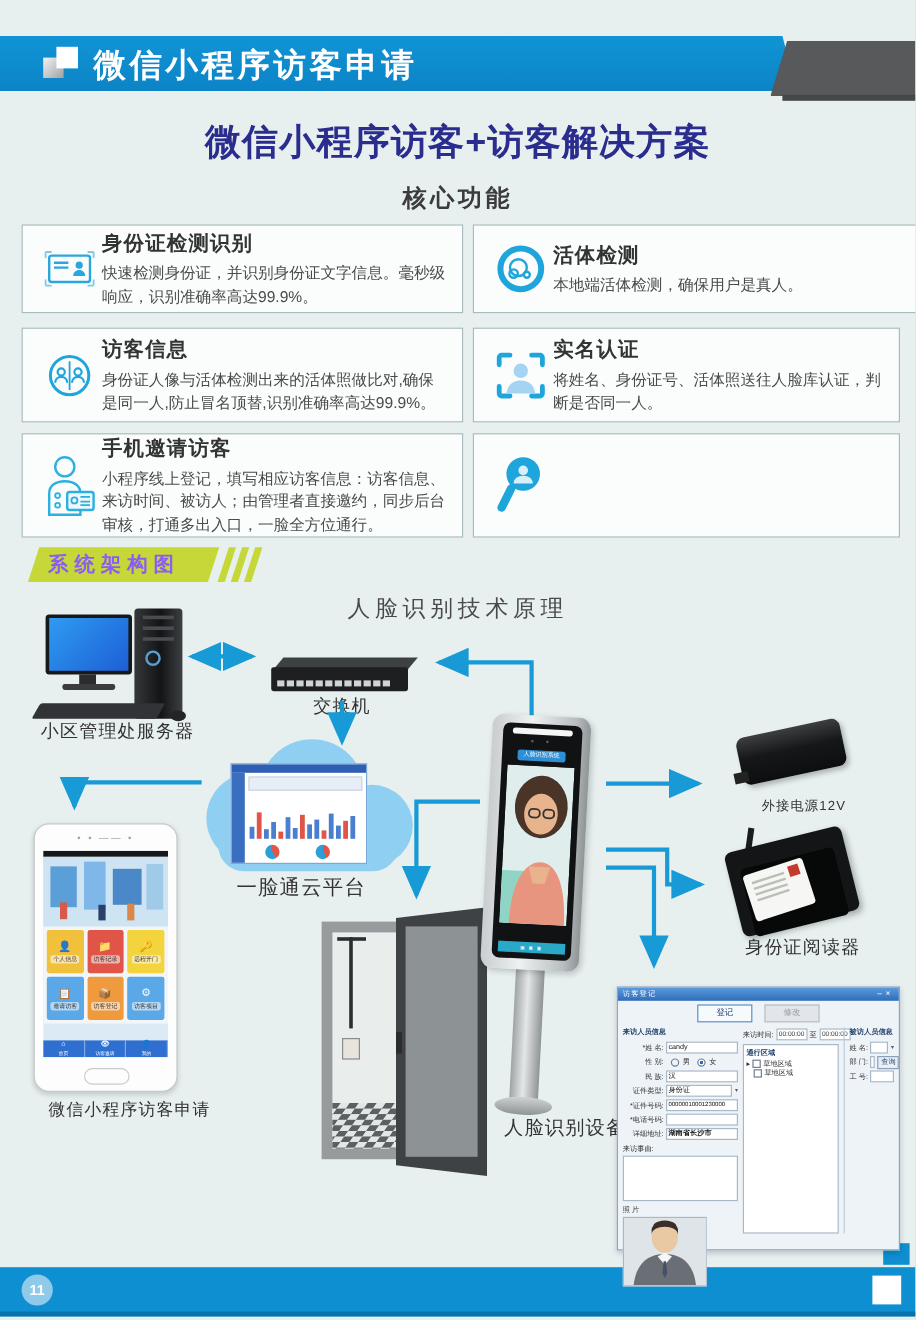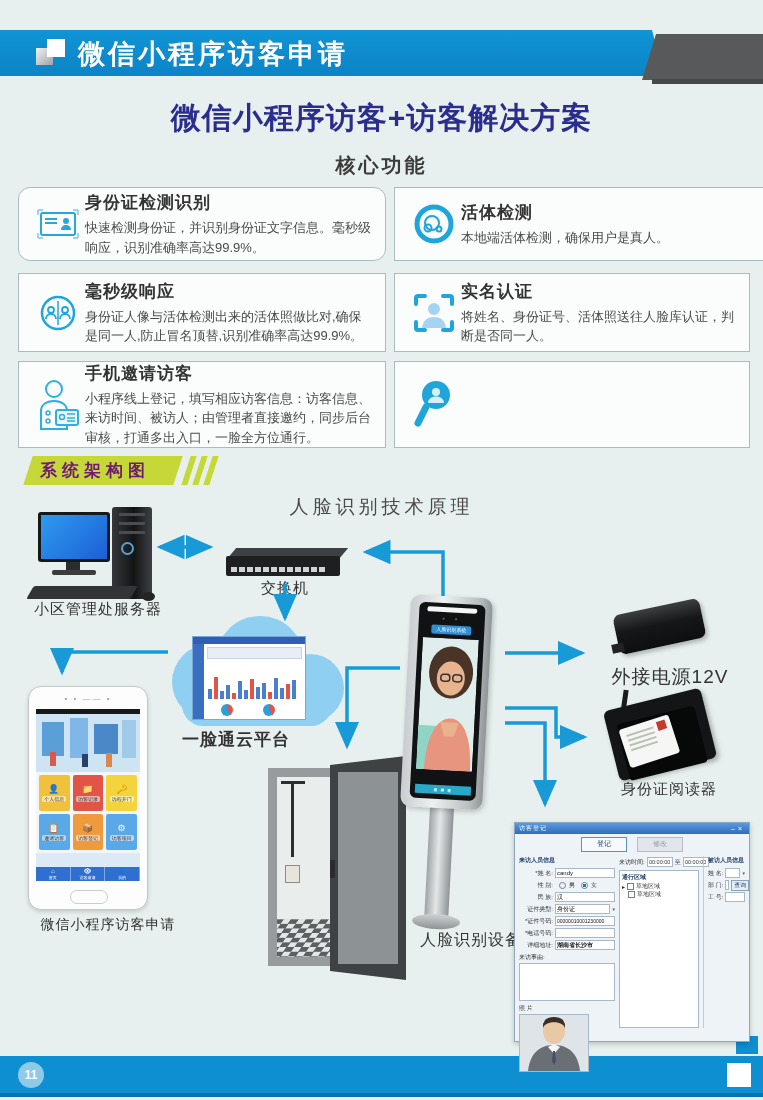--- a/index.html
+++ b/index.html
@@ -19,30 +19,30 @@
 
   .main-title{left:0;top:98px;width:763px;text-align:center;color:#2b2d8e;font-size:30px;font-weight:bold;letter-spacing:1px;}
   .core-head{left:0;top:152px;width:763px;text-align:center;color:#3b3b3b;font-size:20px;font-weight:bold;letter-spacing:3px;}
 
   
   .card{background:#fbfdfd;border:1px solid #a9bcbe;display:flex;align-items:center;padding:8px 12px;box-sizing:border-box;}
   .card .ic{width:54px;flex:none;display:flex;align-items:center;justify-content:center;}
   .card .tx{flex:1;}
   .card h3{margin:0 0 4px 0;font-size:17px;color:#333;letter-spacing:1px;}
   .card p{margin:0;font-size:13px;color:#4a4a4a;line-height:1.5;}
-  .c1{left:18px;top:187px;width:368px;height:74px;border-radius:12px;}
+  .c1{left:18px;top:187px;width:368px;height:74px;}
   .c2{left:394px;top:187px;width:423px;height:74px;}
   .c3{left:18px;top:273px;width:368px;height:79px;}
   .c4{left:394px;top:273px;width:356px;height:79px;}
   .c5{left:18px;top:361px;width:368px;height:87px;}
   .c6{left:394px;top:361px;width:356px;height:87px;}
 
   
   .arch-tag{left:28px;top:456px;width:150px;height:29px;background:#c5d838;transform:skewX(-18deg);}
-  .arch-tag-tx{left:40px;top:459px;width:140px;font-size:17px;font-weight:bold;color:#701a75;letter-spacing:5px;}
+  .arch-tag-tx{left:40px;top:459px;width:140px;font-size:17px;font-weight:bold;color:#8b5cf6;letter-spacing:5px;}
   .stripe{top:456px;width:6px;height:29px;background:#c5d838;transform:skewX(-18deg);}
   .diag-title{left:0;top:494px;width:763px;text-align:center;color:#4a4a4a;font-size:19px;letter-spacing:4px;}
   .nlabel{font-size:15px;color:#333;text-align:center;letter-spacing:1px;}
 
   
   .monitor{left:38px;top:512px;width:72px;height:50px;background:#16181a;border-radius:3px;padding:3px;box-sizing:border-box;}
   .monitor .scr{width:100%;height:100%;background:linear-gradient(135deg,#2f9bf0,#1c5fd6);}
   .mon-stand{left:66px;top:562px;width:14px;height:8px;background:#2a2c2e;}
   .mon-base{left:52px;top:570px;width:44px;height:5px;background:#3a3c3e;border-radius:2px;}
   .tower{left:112px;top:507px;width:40px;height:92px;background:linear-gradient(90deg,#35373a,#131416 55%,#3d4043);border-radius:3px;}
@@ -59,21 +59,21 @@
   
   .cloud-svg{left:160px;top:612px;}
   .dash{left:192px;top:636px;width:114px;height:84px;background:#fff;border:1px solid #7aa8d8;box-sizing:border-box;}
   .dash-top{height:7px;background:#2f5fb5;}
   .dash-side{position:absolute;left:0;top:7px;bottom:0;width:11px;background:#3a6fc0;}
   .dash-menu{position:absolute;left:14px;top:10px;right:3px;height:10px;background:#e8eef6;border:1px solid #c8d4e4;}
   .dash-bars{position:absolute;left:15px;bottom:20px;height:26px;display:flex;align-items:flex-end;gap:2px;}
   .dash-bars i{display:block;width:4px;background:#4a7fd0;}
   .dash-bars i.r{background:#e05548;}
   .donut{position:absolute;bottom:3px;width:12px;height:12px;border-radius:50%;background:conic-gradient(#e05548 0 40%,#2a9fd8 0 100%);}
-  .cloud-label{left:156px;top:728px;width:160px;font-size:17px;font-weight:bold;}
+  .cloud-label{left:171px;top:728px;width:160px;font-size:17px;font-weight:normal;}
 
   
   .phone{left:28px;top:686px;width:118px;height:222px;background:#fdfdfd;border:1px solid #c4c8ca;border-radius:13px;box-shadow:0 2px 4px rgba(0,0,0,.15);}
   .ph-dots{position:absolute;left:0;top:7px;width:100%;text-align:center;color:#9aa0a2;font-size:8px;letter-spacing:2px;}
   .ph-screen{position:absolute;left:7px;top:22px;width:104px;height:172px;background:#dceaf5;overflow:hidden;}
   .ph-status{height:5px;background:#16181a;}
   .ph-illu{height:58px;background:#cfe4f2;position:relative;}
   .ph-illu i{position:absolute;display:block;}
   .ph-grid{display:grid;grid-template-columns:1fr 1fr 1fr;gap:3px;padding:3px;background:#f2f6f8;}
   .tile{height:36px;border-radius:2px;display:flex;flex-direction:column;align-items:center;justify-content:center;gap:2px;}
@@ -107,21 +107,21 @@
   .dev-photo{position:absolute;left:5px;top:35px;width:56px;height:132px;}
   .dev-foot{position:absolute;left:5px;bottom:5px;width:56px;height:9px;background:#2aa8c8;color:#eafcff;font-size:4px;line-height:9px;text-align:center;letter-spacing:1px;}
   .dev-pole{position:absolute;left:34px;top:210px;width:24px;height:112px;background:linear-gradient(90deg,#9ea3a5,#e4e7e8 45%,#8e9395);}
   .dev-base{position:absolute;left:22px;top:318px;width:48px;height:15px;background:linear-gradient(180deg,#cfd3d4,#8e9395);border-radius:50%;}
   .dev-label{left:396px;top:930px;width:150px;font-size:16px;}
 
   
   .power{left:616px;top:600px;width:92px;height:58px;transform:rotate(-12deg);}
   .power-body{position:absolute;left:0;top:6px;width:88px;height:40px;background:linear-gradient(180deg,#3c3e40,#161718 45%,#0d0e0f);border-radius:7px;box-shadow:2px 3px 4px rgba(0,0,0,.25);}
   .power-pin{position:absolute;left:-7px;top:34px;width:12px;height:9px;background:#222;}
-  .power-label{left:606px;top:664px;width:128px;font-size:19px;}
+  .power-label{left:606px;top:664px;width:128px;font-size:11px;}
 
   
   .reader{left:606px;top:688px;width:112px;height:92px;transform:rotate(-14deg);}
   .reader-body{position:absolute;left:4px;top:10px;width:100px;height:72px;background:#141516;border-radius:6px;box-shadow:2px 3px 5px rgba(0,0,0,.3);}
   .reader-tray{position:absolute;left:10px;top:16px;width:80px;height:58px;background:#070808;border-radius:4px;}
   .reader-cable{position:absolute;left:26px;top:-6px;width:5px;height:18px;background:#1a1b1c;transform:rotate(22deg);}
   .reader-card{position:absolute;left:12px;top:20px;width:52px;height:40px;background:#f6f7f4;border-radius:3px;transform:rotate(-4deg);padding:4px;box-sizing:border-box;}
   .reader-card .seal{position:absolute;right:5px;top:4px;width:9px;height:9px;background:#c43b2e;}
   .reader-card .ln{height:2px;background:#b9c0b4;margin:3px 14px 0 2px;}
   .reader-label{left:598px;top:780px;width:142px;font-size:15px;}
@@ -216,21 +216,21 @@
       <svg width="42" height="42" viewBox="0 0 42 42">
           <circle cx="21" cy="21" r="16" fill="none" stroke="#1ea6dc" stroke-width="2.5"></circle>
           <path d="M21 9v24" stroke="#1ea6dc" stroke-width="1.5"></path>
           <circle cx="14" cy="18" r="3" fill="none" stroke="#1ea6dc" stroke-width="1.8"></circle>
           <path d="M9 27c0-3 2.2-5 5-5s5 2 5 5" fill="none" stroke="#1ea6dc" stroke-width="1.8"></path>
           <circle cx="28" cy="18" r="3" fill="none" stroke="#1ea6dc" stroke-width="1.8"></circle>
           <path d="M23 27c0-3 2.2-5 5-5s5 2 5 5" fill="none" stroke="#1ea6dc" stroke-width="1.8"></path>
         </svg>
     </div>
     <div class="tx">
-      <h3>毫秒级响应</h3>
+      <h3>访客信息</h3>
       <p>身份证人像与活体检测出来的活体照做比对,确保是同一人,防止冒名顶替,识别准确率高达99.9%。</p>
     </div>
   </div>
 
   <div class="abs card c4">
     <div class="ic">
       <svg width="44" height="42" viewBox="0 0 44 42">
           <path d="M4 12V6a2 2 0 0 1 2-2h7M40 12V6a2 2 0 0 0-2-2h-7M4 30v6a2 2 0 0 0 2 2h7M40 30v6a2 2 0 0 1-2 2h-7" fill="none" stroke="#1ea6dc" stroke-width="4" stroke-linecap="round"></path>
           <circle cx="22" cy="17" r="6" fill="#a4d4f2"></circle>
           <path d="M10 36c1-8 6-11 12-11s11 3 12 11z" fill="#a4d4f2"></path>

